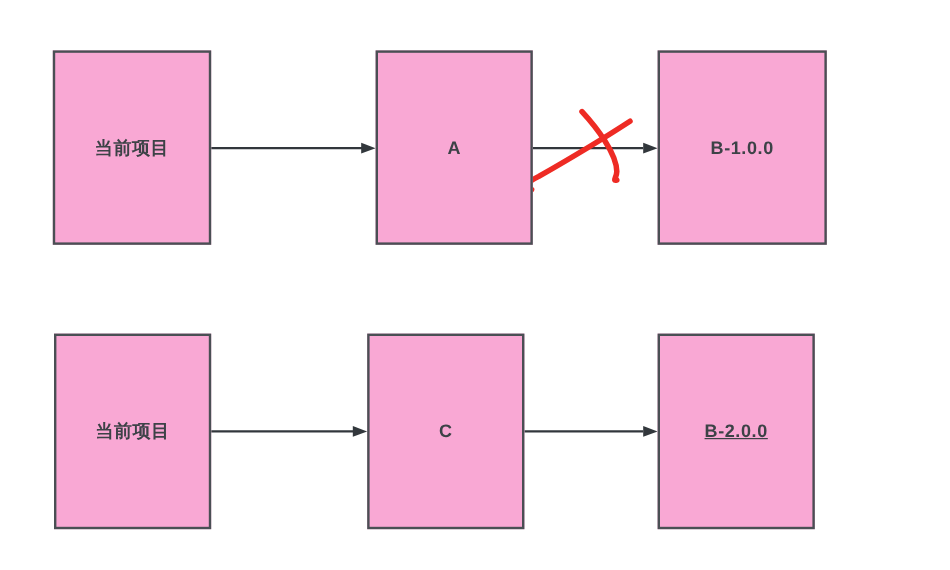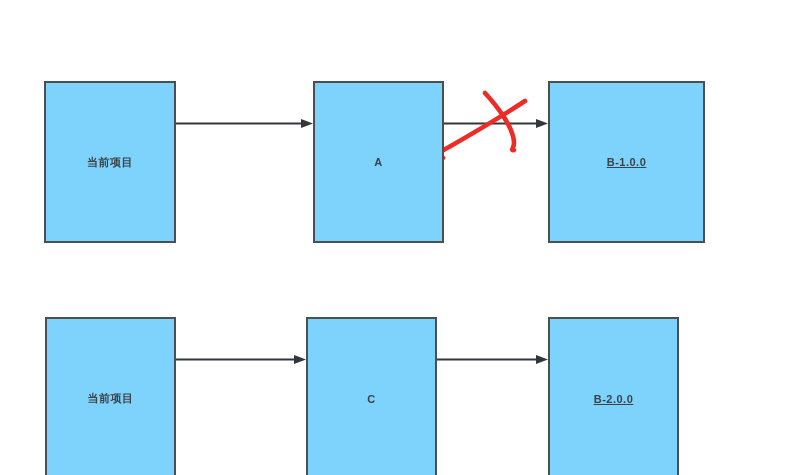--- a/index.html
+++ b/index.html
@@ -20,29 +20,28 @@
     left: 0;
     top: 0;
     width: 792px;
     height: 475px;
     pointer-events: none;
   }
   .node {
     position: absolute;
     box-sizing: border-box;
     border: 2px solid var(--node-border, #4a4f54);
-    background: #7dd3fc;
+    background: #f9a8d4;
     display: flex;
     align-items: center;
     justify-content: center;
-    font-size: 11px;
+    font-size: 15px;
     font-weight: bold;
     color: var(--node-text, #3d4247);
     letter-spacing: 0.5px;
-    margin-top: 39px;
   }
   .edge-line {
     stroke: var(--edge-color, #32373c);
     stroke-width: 1.8;
     fill: none;
   }
   .edge-head {
     fill: var(--edge-color, #32373c);
     stroke: none;
   }
@@ -83,21 +82,21 @@
     <g>
       <line class="edge-line" x1="437" y1="359.5" x2="536" y2="359.5"></line>
       <polygon class="edge-head" points="548,359.5 536,355 536,364"></polygon>
     </g>
   </svg>
 
   <div class="node" style="left:44px; top:42px; width:132px; height:162px;">当前项目</div>
 
   <div class="node" style="left:313px; top:42px; width:131px; height:162px;">A</div>
 
-  <div class="node" style="left:548px; top:42px; width:157px; height:162px;text-decoration:underline;">B-1.0.0</div>
+  <div class="node" style="left:548px; top:42px; width:141px; height:162px;">B-1.0.0</div>
 
   <div class="node" style="left:45px; top:278px; width:131px; height:163px;">当前项目</div>
 
   <div class="node" style="left:306px; top:278px; width:131px; height:163px;">C</div>
 
   <div class="node" style="left:548px; top:278px; width:131px; height:163px;text-decoration:underline;">B-2.0.0</div>
 
 </div>
 
 </body></html>

